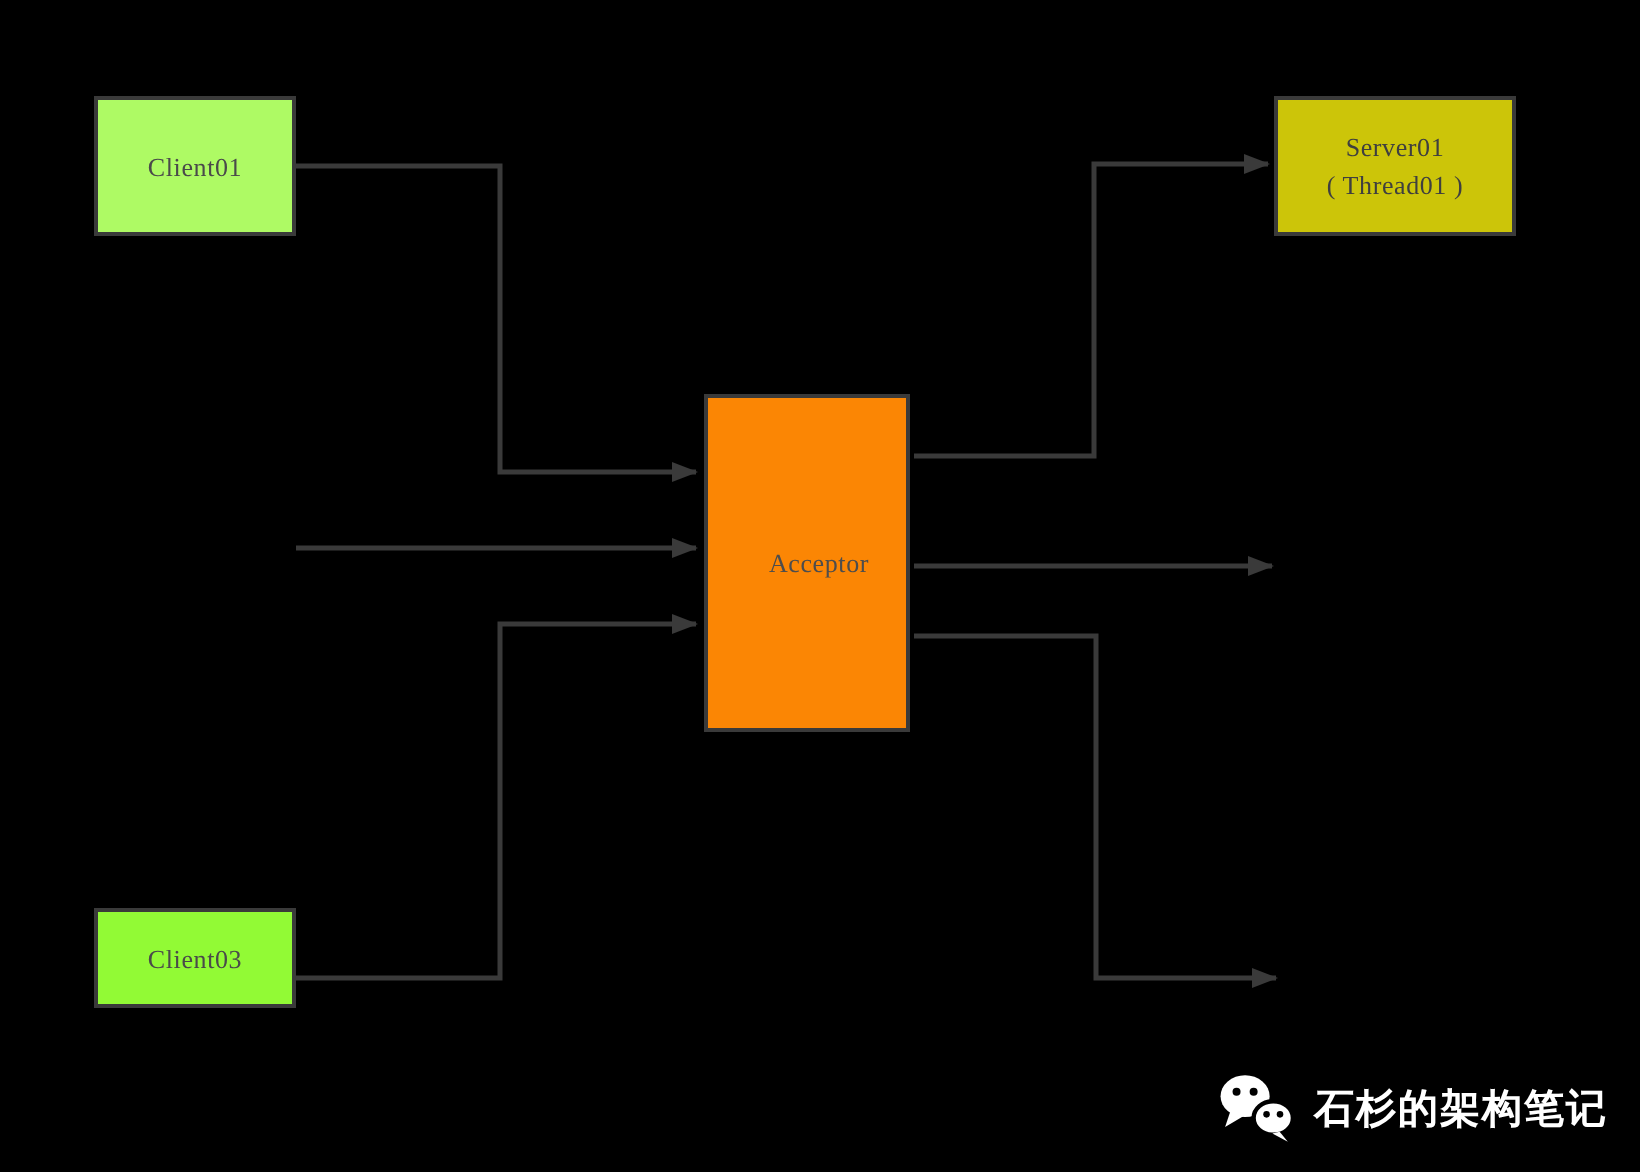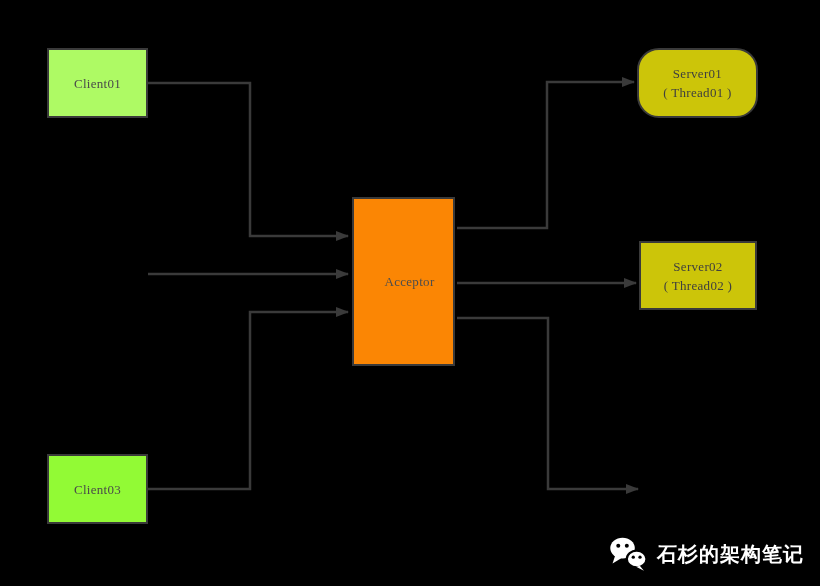--- a/index.html
+++ b/index.html
@@ -66,37 +66,33 @@
       <polyline points="457,283 636,283" marker-end="url(#arrow)"></polyline>
       <polyline points="457,318 548,318 548,489 638,489" marker-end="url(#arrow)"></polyline>
     </g>
   </svg>
 
   <div class="node node-client01" style="left:47px; top:48px; width:101px; height:70px;">
     <span>Client01</span>
   </div>
 
 
-  <div class="node node-client03" style="left:47px; top:454px; width:101px; height:70px;">
+  <div class="node node-client03" style="left:47px; top:454px; width:101px; height:50px;">
     <span>Client03</span>
   </div>
 
   <div class="node node-acceptor" style="left:352px; top:197px; width:103px; height:169px;padding-left:12px;">
     <span>Acceptor</span>
   </div>
 
-  <div class="node node-server" style="left:637px; top:48px; width:121px; height:70px;border-radius:22px;">
+  <div class="node node-server" style="left:637px; top:48px; width:121px; height:70px;">
     <span>Server01</span>
     <span>( Thread01 )</span>
   </div>
 
-  <div class="node node-server" style="left:639px; top:241px; width:118px; height:69px;">
-    <span>Server02</span>
-    <span>( Thread02 )</span>
-  </div>
 
 
   <div id="watermark">
     <svg width="40" height="36" viewBox="0 0 44 39">
 
       <ellipse cx="16" cy="13" rx="13.5" ry="11.5" fill="#ffffff"></ellipse>
       <polygon points="8,21 5,30 15,24" fill="#ffffff"></polygon>
       <circle cx="11.3" cy="10.5" r="2.2" fill="#000000"></circle>
       <circle cx="20.7" cy="10.5" r="2.2" fill="#000000"></circle>
 

